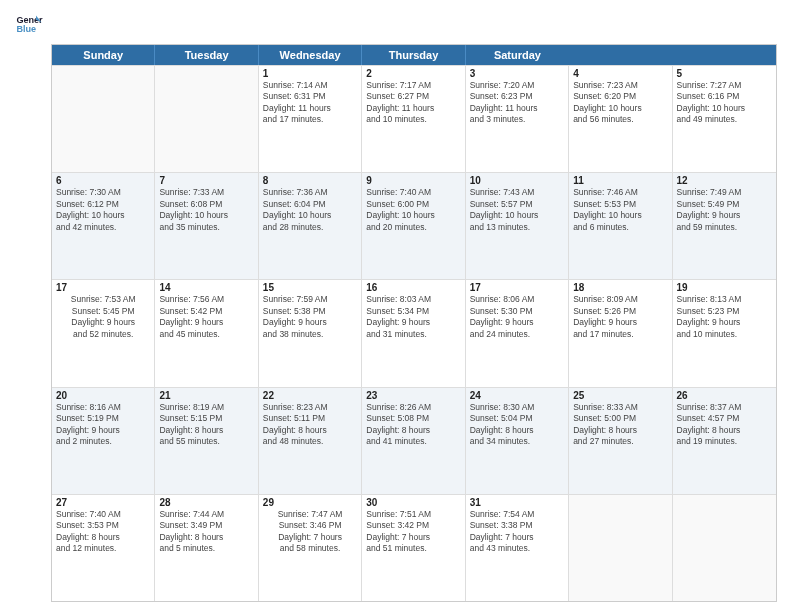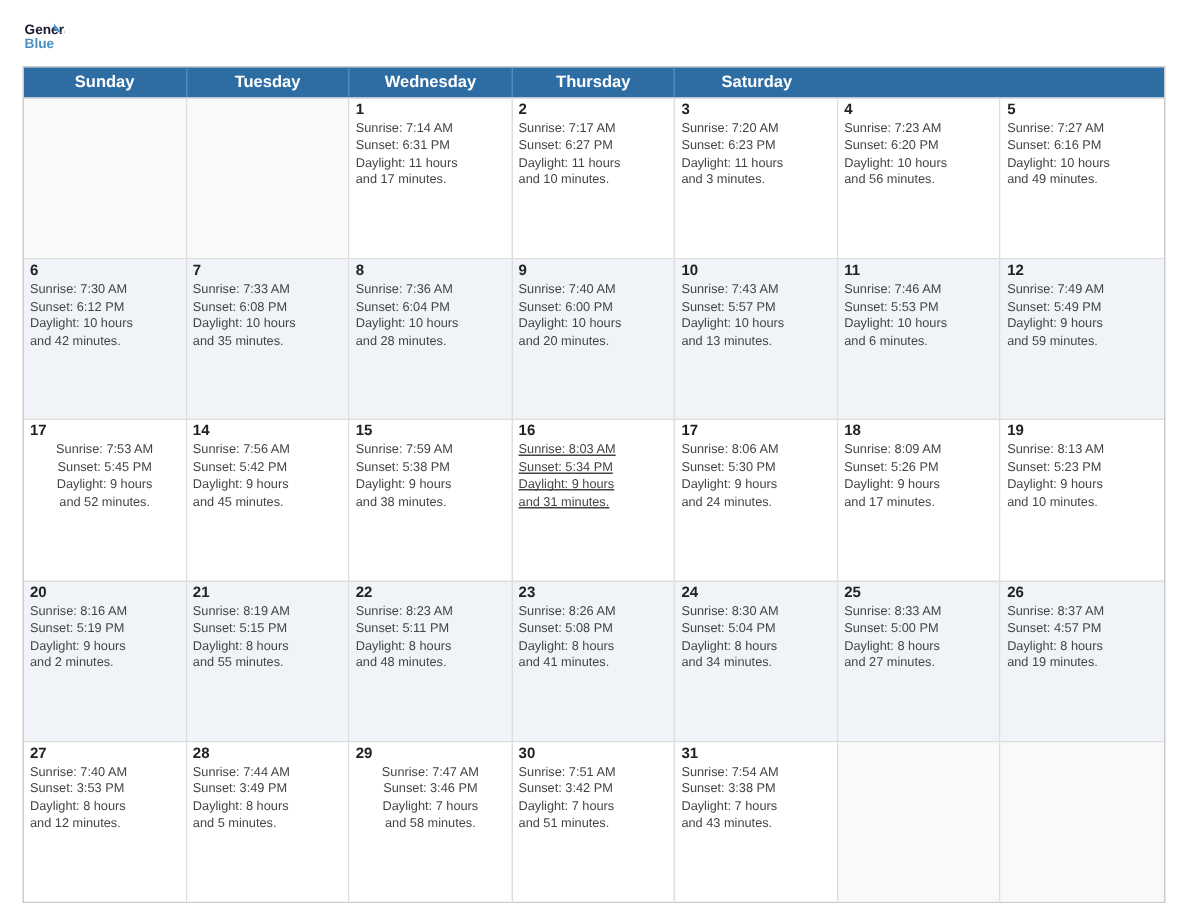--- a/index.html
+++ b/index.html
@@ -43,20 +43,21 @@
     }
     .subtitle {
       font-size: 13px;
       color: #444;
     }
     .calendar {
       flex: 1;
       display: flex;
       flex-direction: column;
       border: 1px solid #ccc;
+      margin-left: 36px;
     }
     .cal-header {
       display: grid;
       grid-template-columns: repeat(7, 1fr);
       background: #2e6da4;
     }
     .cal-header-cell {
       color: #fff;
       font-size: 11px;
       font-weight: bold;
@@ -235,21 +236,21 @@
           </div>
           <div class="cal-cell">
             <span class="day-num">15</span>
             <div class="cell-text" style="white-space: pre-line;">Sunrise: 7:59 AM
 Sunset: 5:38 PM
 Daylight: 9 hours
 and 38 minutes.</div>
           </div>
           <div class="cal-cell">
             <span class="day-num">16</span>
-            <div class="cell-text" style="white-space: pre-line; text-decoration: underline;">Sunrise: 8:03 AM
+            <div class="cell-text" style="white-space: pre-line;">Sunrise: 8:03 AM
 Sunset: 5:34 PM
 Daylight: 9 hours
 and 31 minutes.</div>
           </div>
           <div class="cal-cell">
             <span class="day-num">17</span>
             <div class="cell-text" style="white-space: pre-line;">Sunrise: 8:06 AM
 Sunset: 5:30 PM
 Daylight: 9 hours
 and 24 minutes.</div>

